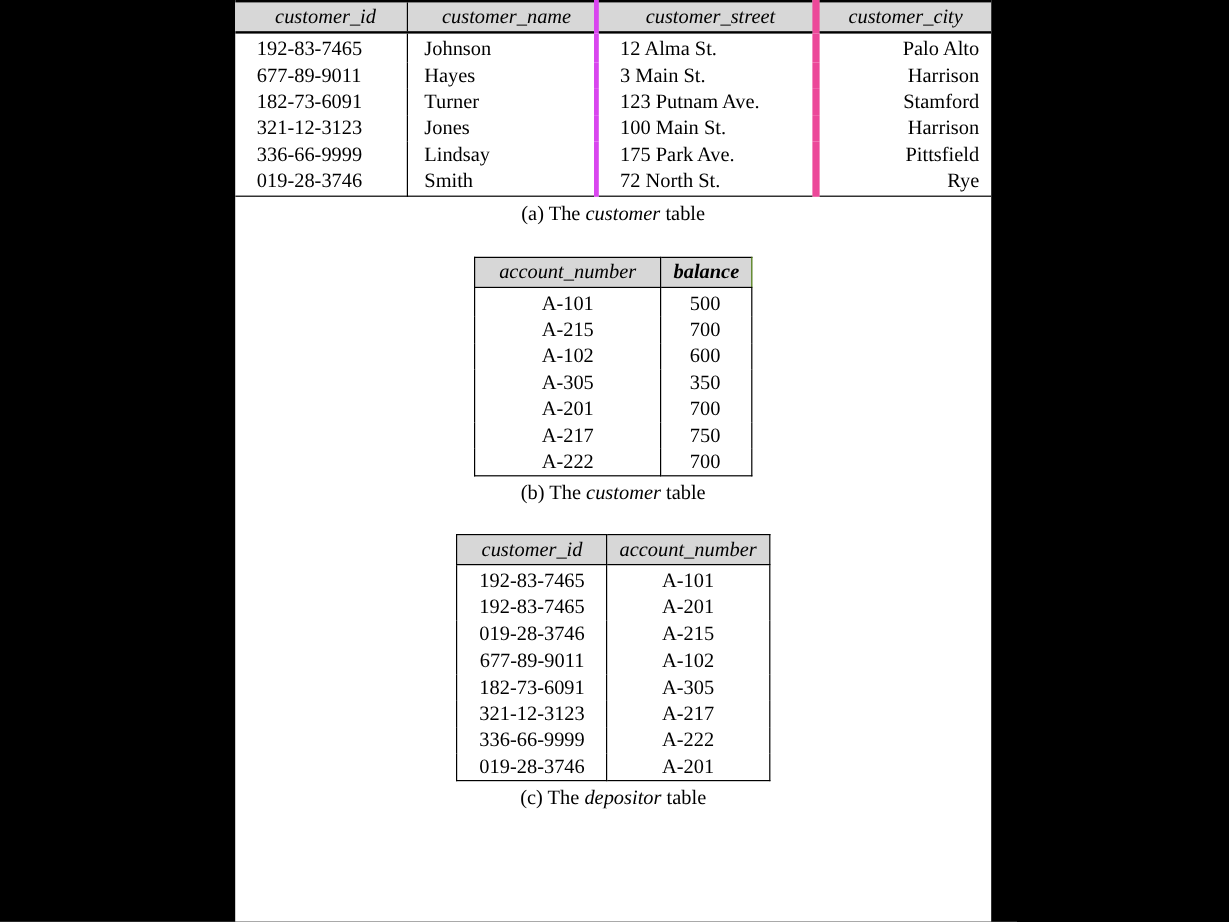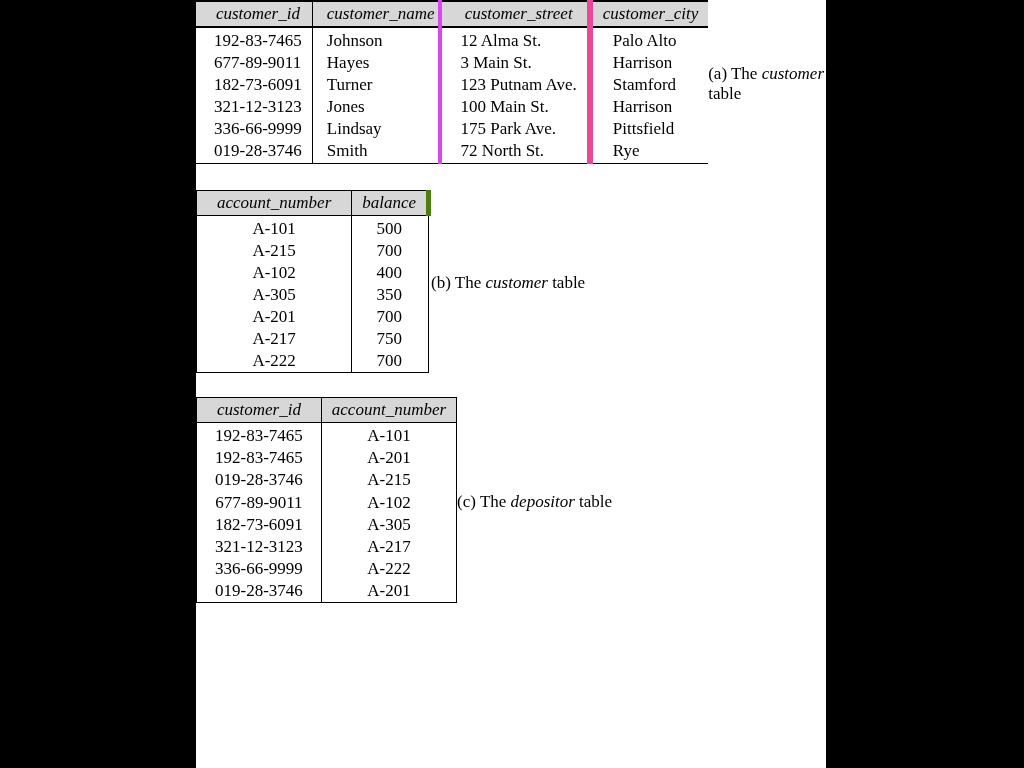--- a/index.html
+++ b/index.html
@@ -17,21 +17,21 @@
     left: 196px;
     top: 0;
     width: 630px;
     height: 768px;
     background: #fff;
     overflow: hidden;
   }
   .block {
     width: 100%;
     display: flex;
-    flex-direction: row;
+    flex-direction: column;
     align-items: center;
   }
   table {
     border-collapse: collapse;
   }
   th {
     font-weight: normal;
     font-style: italic;
     background: #d7d7d7;
     padding: 2px 10px;
@@ -62,35 +62,35 @@
   .customer thead tr th {
     border-top: 2px solid #000;
     border-bottom: 2px solid #000;
   }
   .customer th:nth-child(1),
   .customer td:nth-child(1) { border-right: 1px solid #000; padding-left: 18px; }
   .customer th:nth-child(2),
   .customer td:nth-child(2) { border-right: 4px solid #d946ef; padding-left: 14px; padding-right: 4px;}
   .customer th:nth-child(3),
   .customer td:nth-child(3) { border-right: 6px solid #ec4899; padding-left: 18px; }
-  .customer td:nth-child(4) { padding-left: 20px; }
+  .customer td:nth-child(4) { padding-left: 20px; text-align: right; }
   .customer tbody tr:first-child td { padding-top: 2px; border-top: 1px solid #000; }
   .customer tbody tr:last-child td { border-bottom: 1px solid #000; }
 
   
   .account {
     margin-top: 26px;
   }
   .account th, .account td { text-align: center; }
   .account th {
     border-top: 1px solid #000;
     border-bottom: 1px solid #000;
   }
   .account th:nth-child(1) { border-left: 1px solid #000; }
-  .account th:nth-child(2) { border-right: 5px solid #4d7c0f; }
+  .account th:nth-child(2) { border-right: 1px solid #4d7c0f; font-weight: bold; }
   .account th:nth-child(1),
   .account td:nth-child(1) { border-right: 1px solid #000; padding-left: 20px; padding-right: 20px;}
   .account td:nth-child(1) { border-left: 1px solid #000; }
   .account td:nth-child(2) { border-right: 1px solid #000; padding-left: 16px; padding-right: 18px;}
   .account tbody tr:first-child td { padding-top: 2px; }
   .account tbody tr:last-child td { border-bottom: 1px solid #000; }
 
   
   .depositor {
     margin-top: 24px;
@@ -180,21 +180,21 @@
           <tr>
             <td>A-101</td>
             <td>500</td>
           </tr>
           <tr>
             <td>A-215</td>
             <td>700</td>
           </tr>
           <tr>
             <td>A-102</td>
-            <td>400</td>
+            <td>600</td>
           </tr>
           <tr>
             <td>A-305</td>
             <td>350</td>
           </tr>
           <tr>
             <td>A-201</td>
             <td>700</td>
           </tr>
           <tr>

